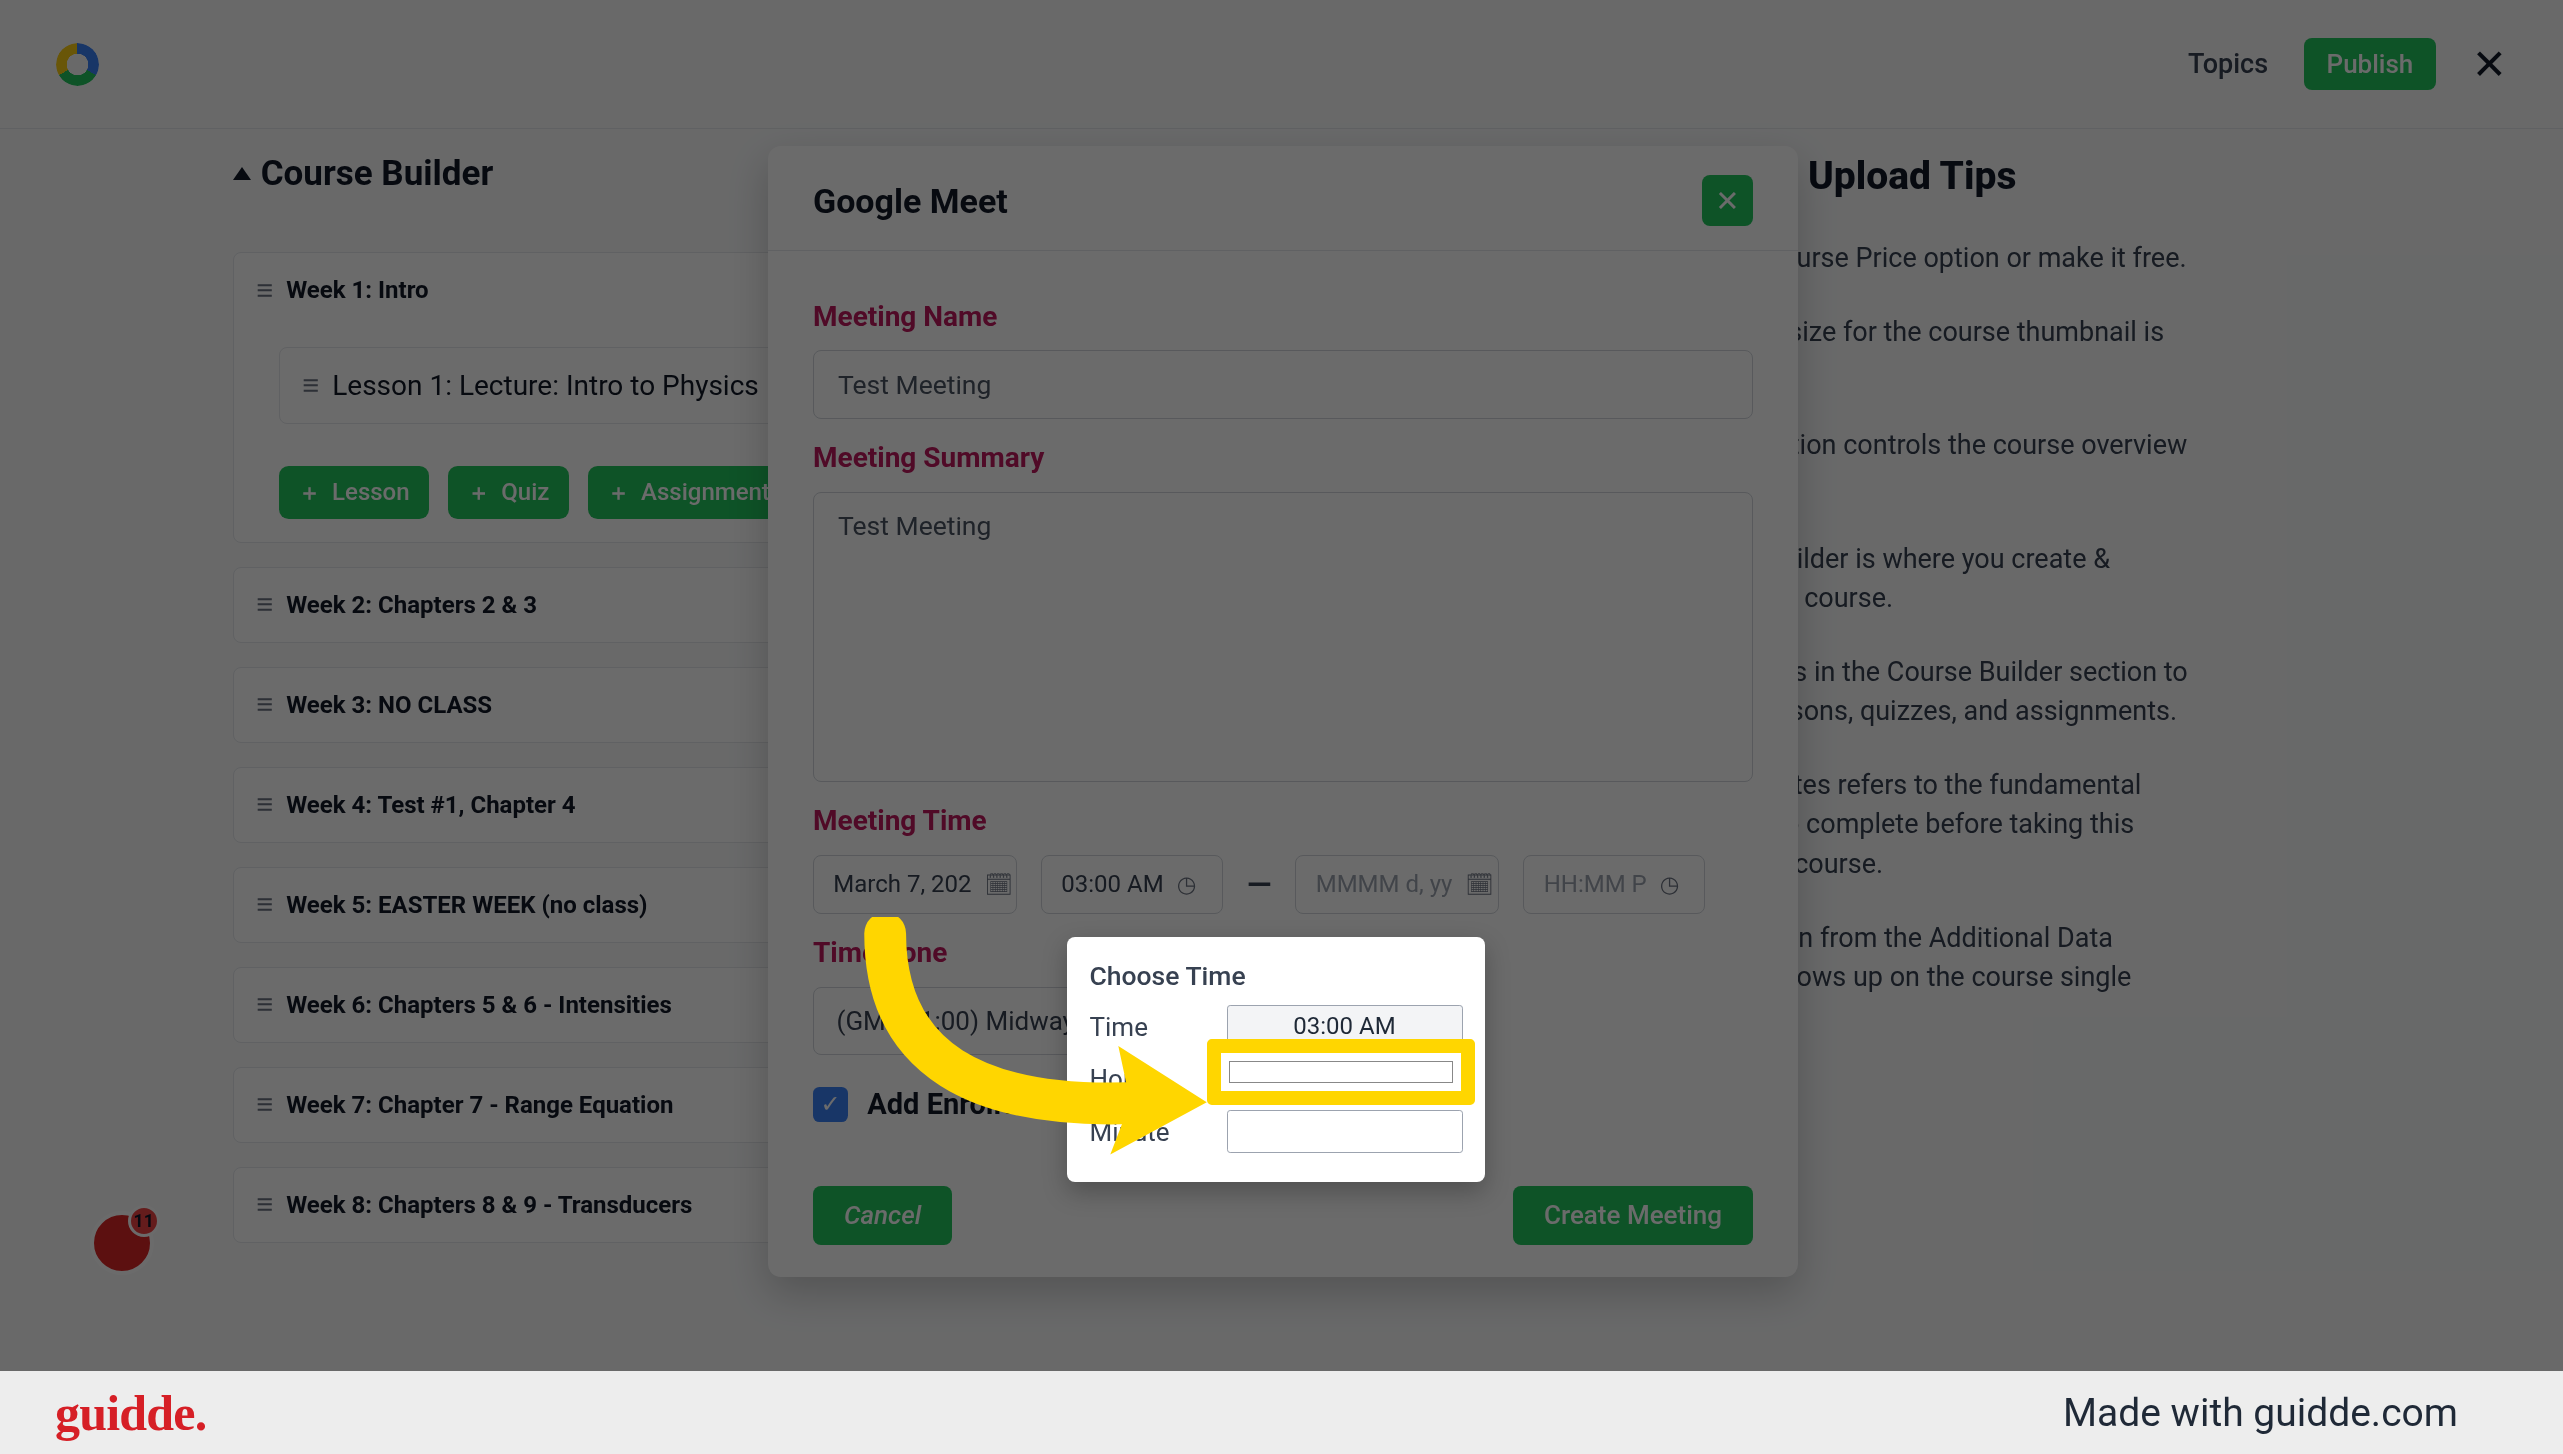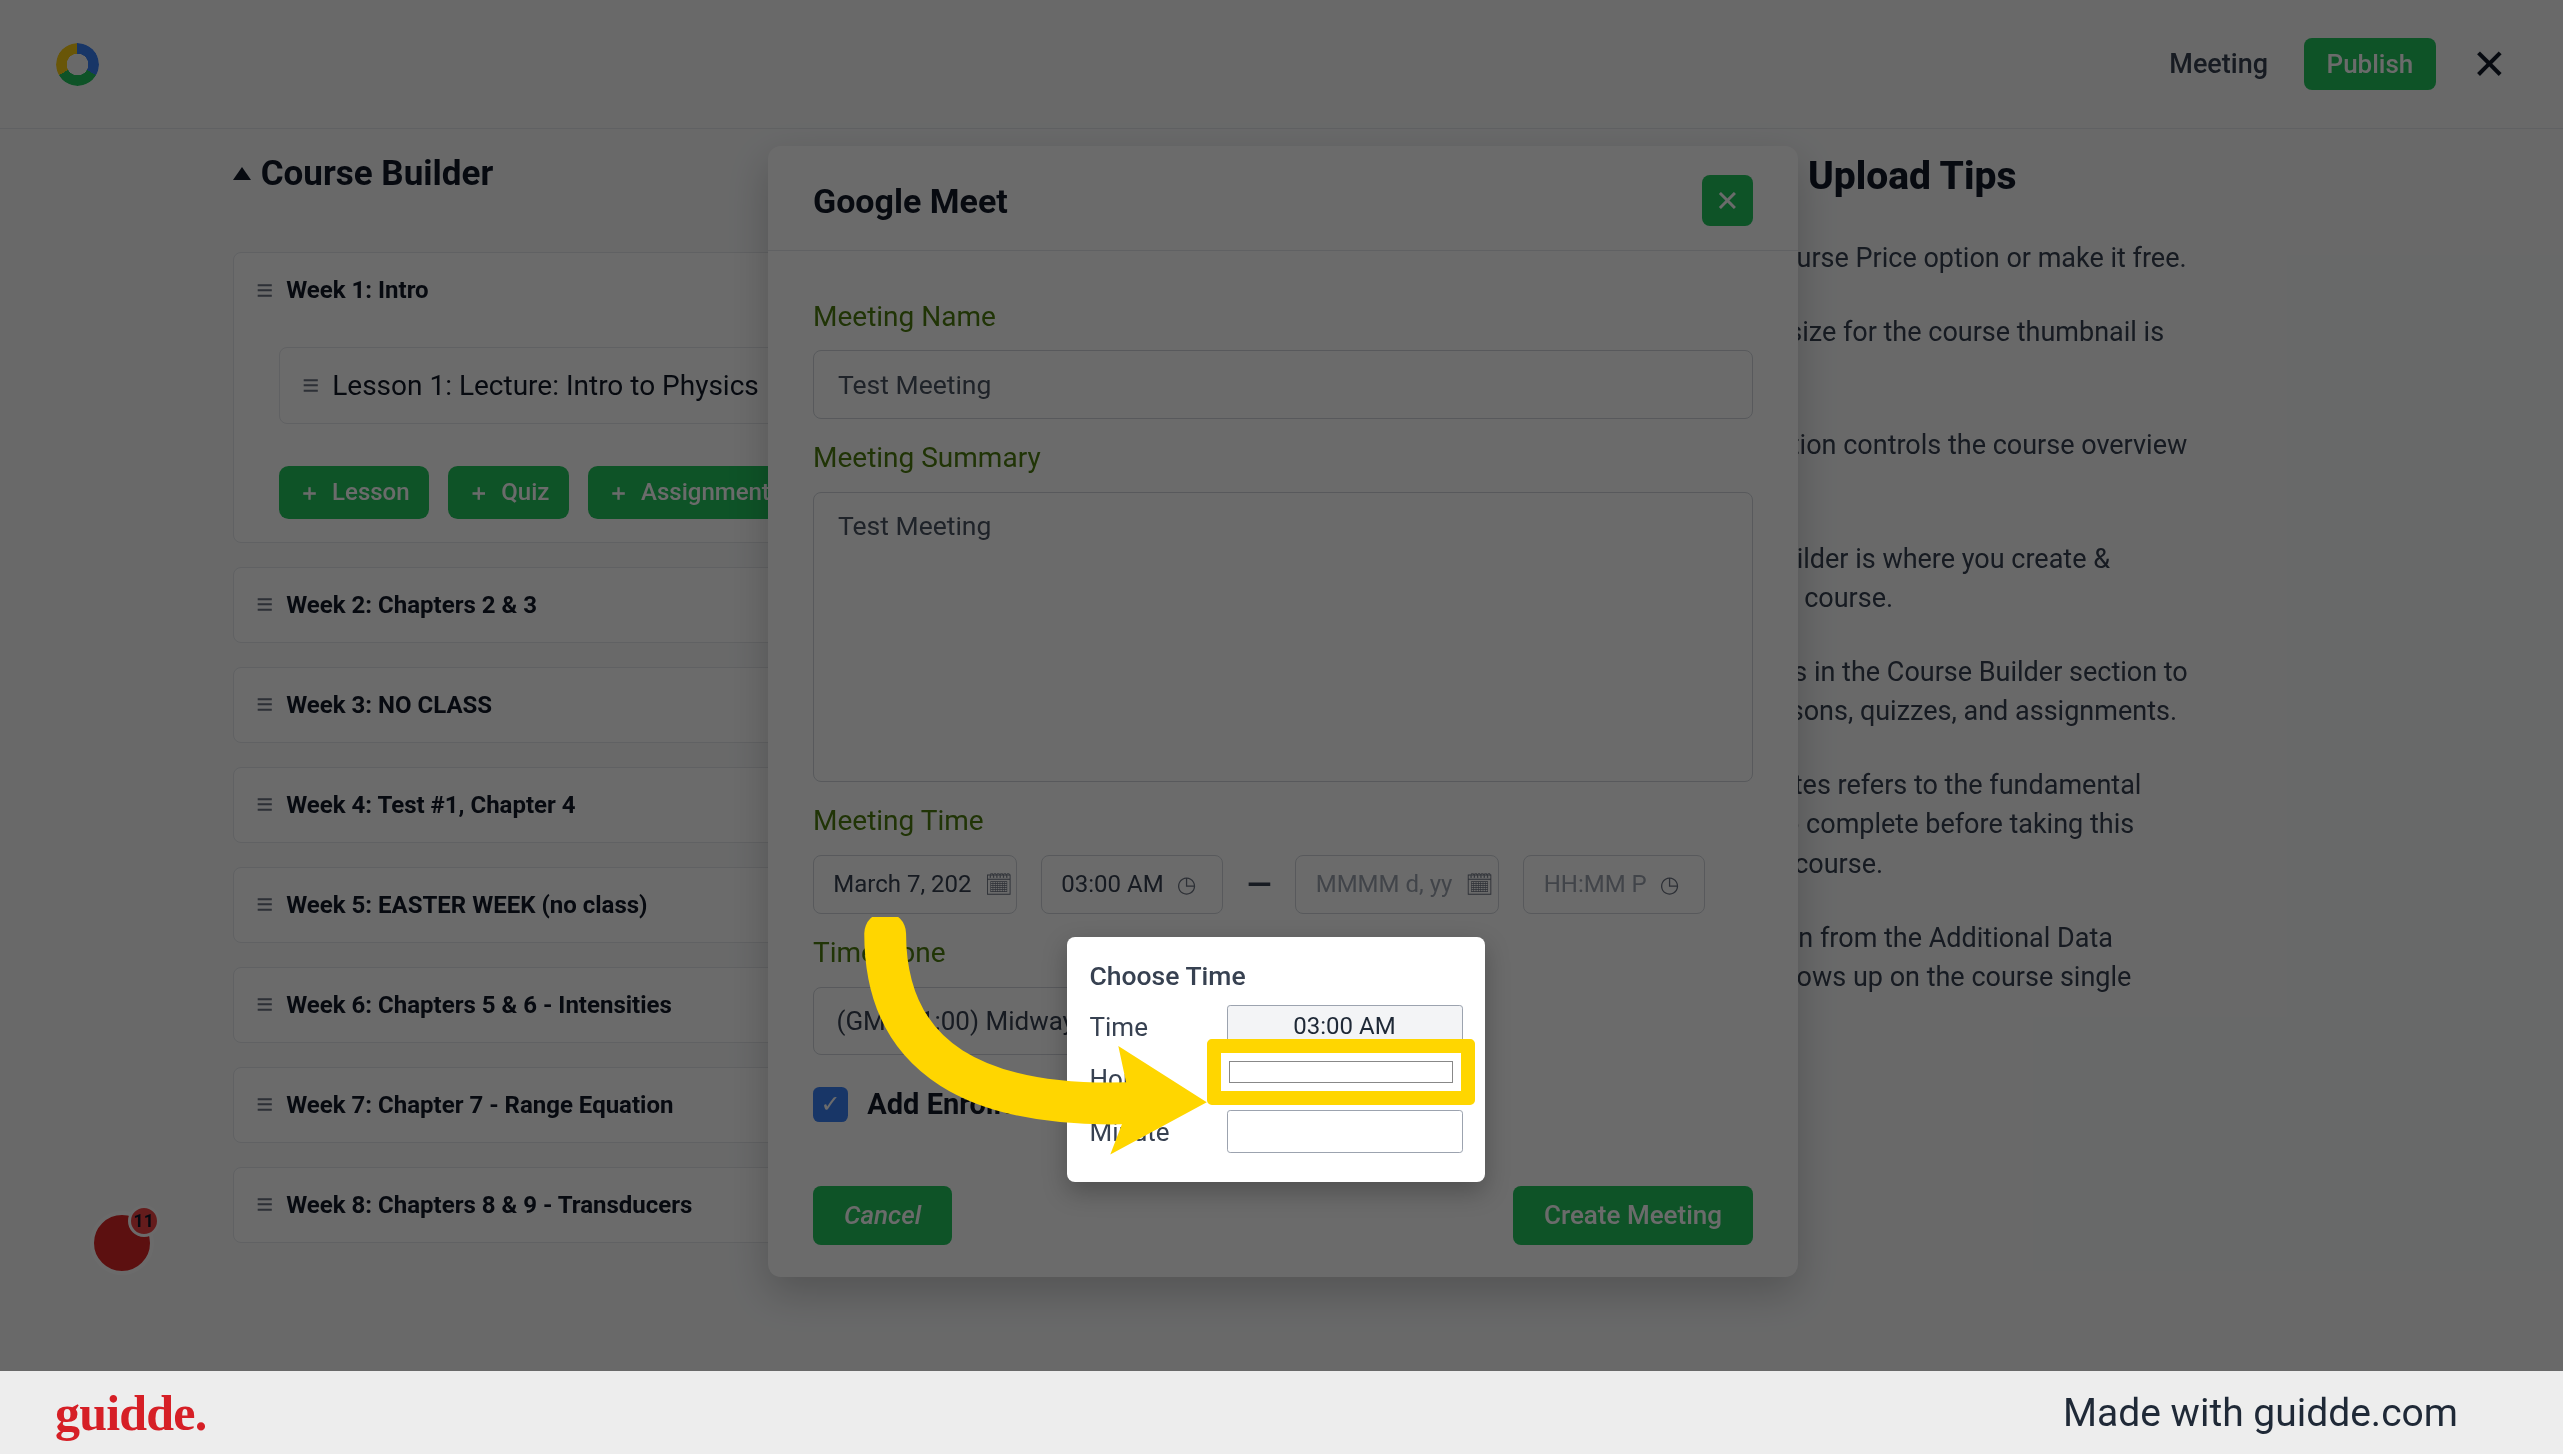--- a/index.html
+++ b/index.html
@@ -40,21 +40,21 @@
   .tips-title { font-size: 39px; font-weight: 800; color:#111827; margin-bottom: 40px; white-space:nowrap; }
   .tip { font-size: 27px; color:#374151; line-height: 1.45; margin-bottom: 35px; max-width: 515px; }
 
   
   .modal { position: absolute; left: 768px; top: 146px; width: 1030px; background:#fff; border-radius:13px; box-shadow: 0 16px 40px rgba(0,0,0,.2); z-index:100; padding-bottom: 32px; }
   .modal-header { display:flex; justify-content:space-between; align-items:center; padding: 29px 45px 24px 45px; border-bottom:1.6px solid #e5e7eb; }
   .modal-title { font-size: 34px; font-weight:700; color:#111827; }
   .modal-close { width:51px; height:51px; background:#22c55e; border-radius:8px; display:flex; align-items:center; justify-content:center; color:#fff; font-size:29px; }
 
   .modal-body { padding: 26px 45px 0 45px; }
-  .form-label { font-size: 28px; font-weight:400; color:#4d7c0f; margin: 22.5px 0 17.7px 0; }
+  .form-label { font-size: 28px; font-weight:700; color:#be185d; margin: 22.5px 0 17.7px 0; }
   .text-input { width:100%; border:1.6px solid #d1d5db; border-radius:8px; padding: 17.7px 24px; font-size:26.5px; color:#4b5563; background:#fff; }
   .textarea { width:100%; height: 290px; border:1.6px solid #d1d5db; border-radius:8px; padding: 17.7px 24px; font-size:26.5px; color:#4b5563; background:#fff; resize: both; }
 
   .time-row { display:flex; align-items:center; gap:24px; margin-top: 11.3px; }
   .time-input { display:flex; align-items:center; gap:13px; border:1.6px solid #d1d5db; border-radius:8px; padding: 14.5px 19.3px; font-size:24px; color:#374151; white-space:nowrap; }
   .time-input .ic { color:#6b7280; font-size:22.5px; }
   .time-sep { font-size:32px; color:#374151; font-weight:700; }
 
   .tz-select { width:354px; border:1.6px solid #d1d5db; border-radius:8px; padding: 17.7px 22.5px; font-size:26px; color:#374151; white-space:nowrap; overflow:hidden; }
 
@@ -100,21 +100,21 @@
 </head>
 <body>
 
 <div class="page">
 
   <div class="topbar">
     <div class="topbar-left">
       <div class="logo-circle"></div>
     </div>
     <div class="topbar-right">
-      <span class="preview-btn">Meeting</span>
+      <span class="preview-btn">Topics</span>
       <span class="publish-btn">Publish</span>
       <span class="close-x">✕</span>
     </div>
   </div>
 
   <div class="content">
     <div class="left-col">
       <div class="cb-header">
         <span class="chev-up"></span>
         <span class="cb-header-title">Course Builder</span>

